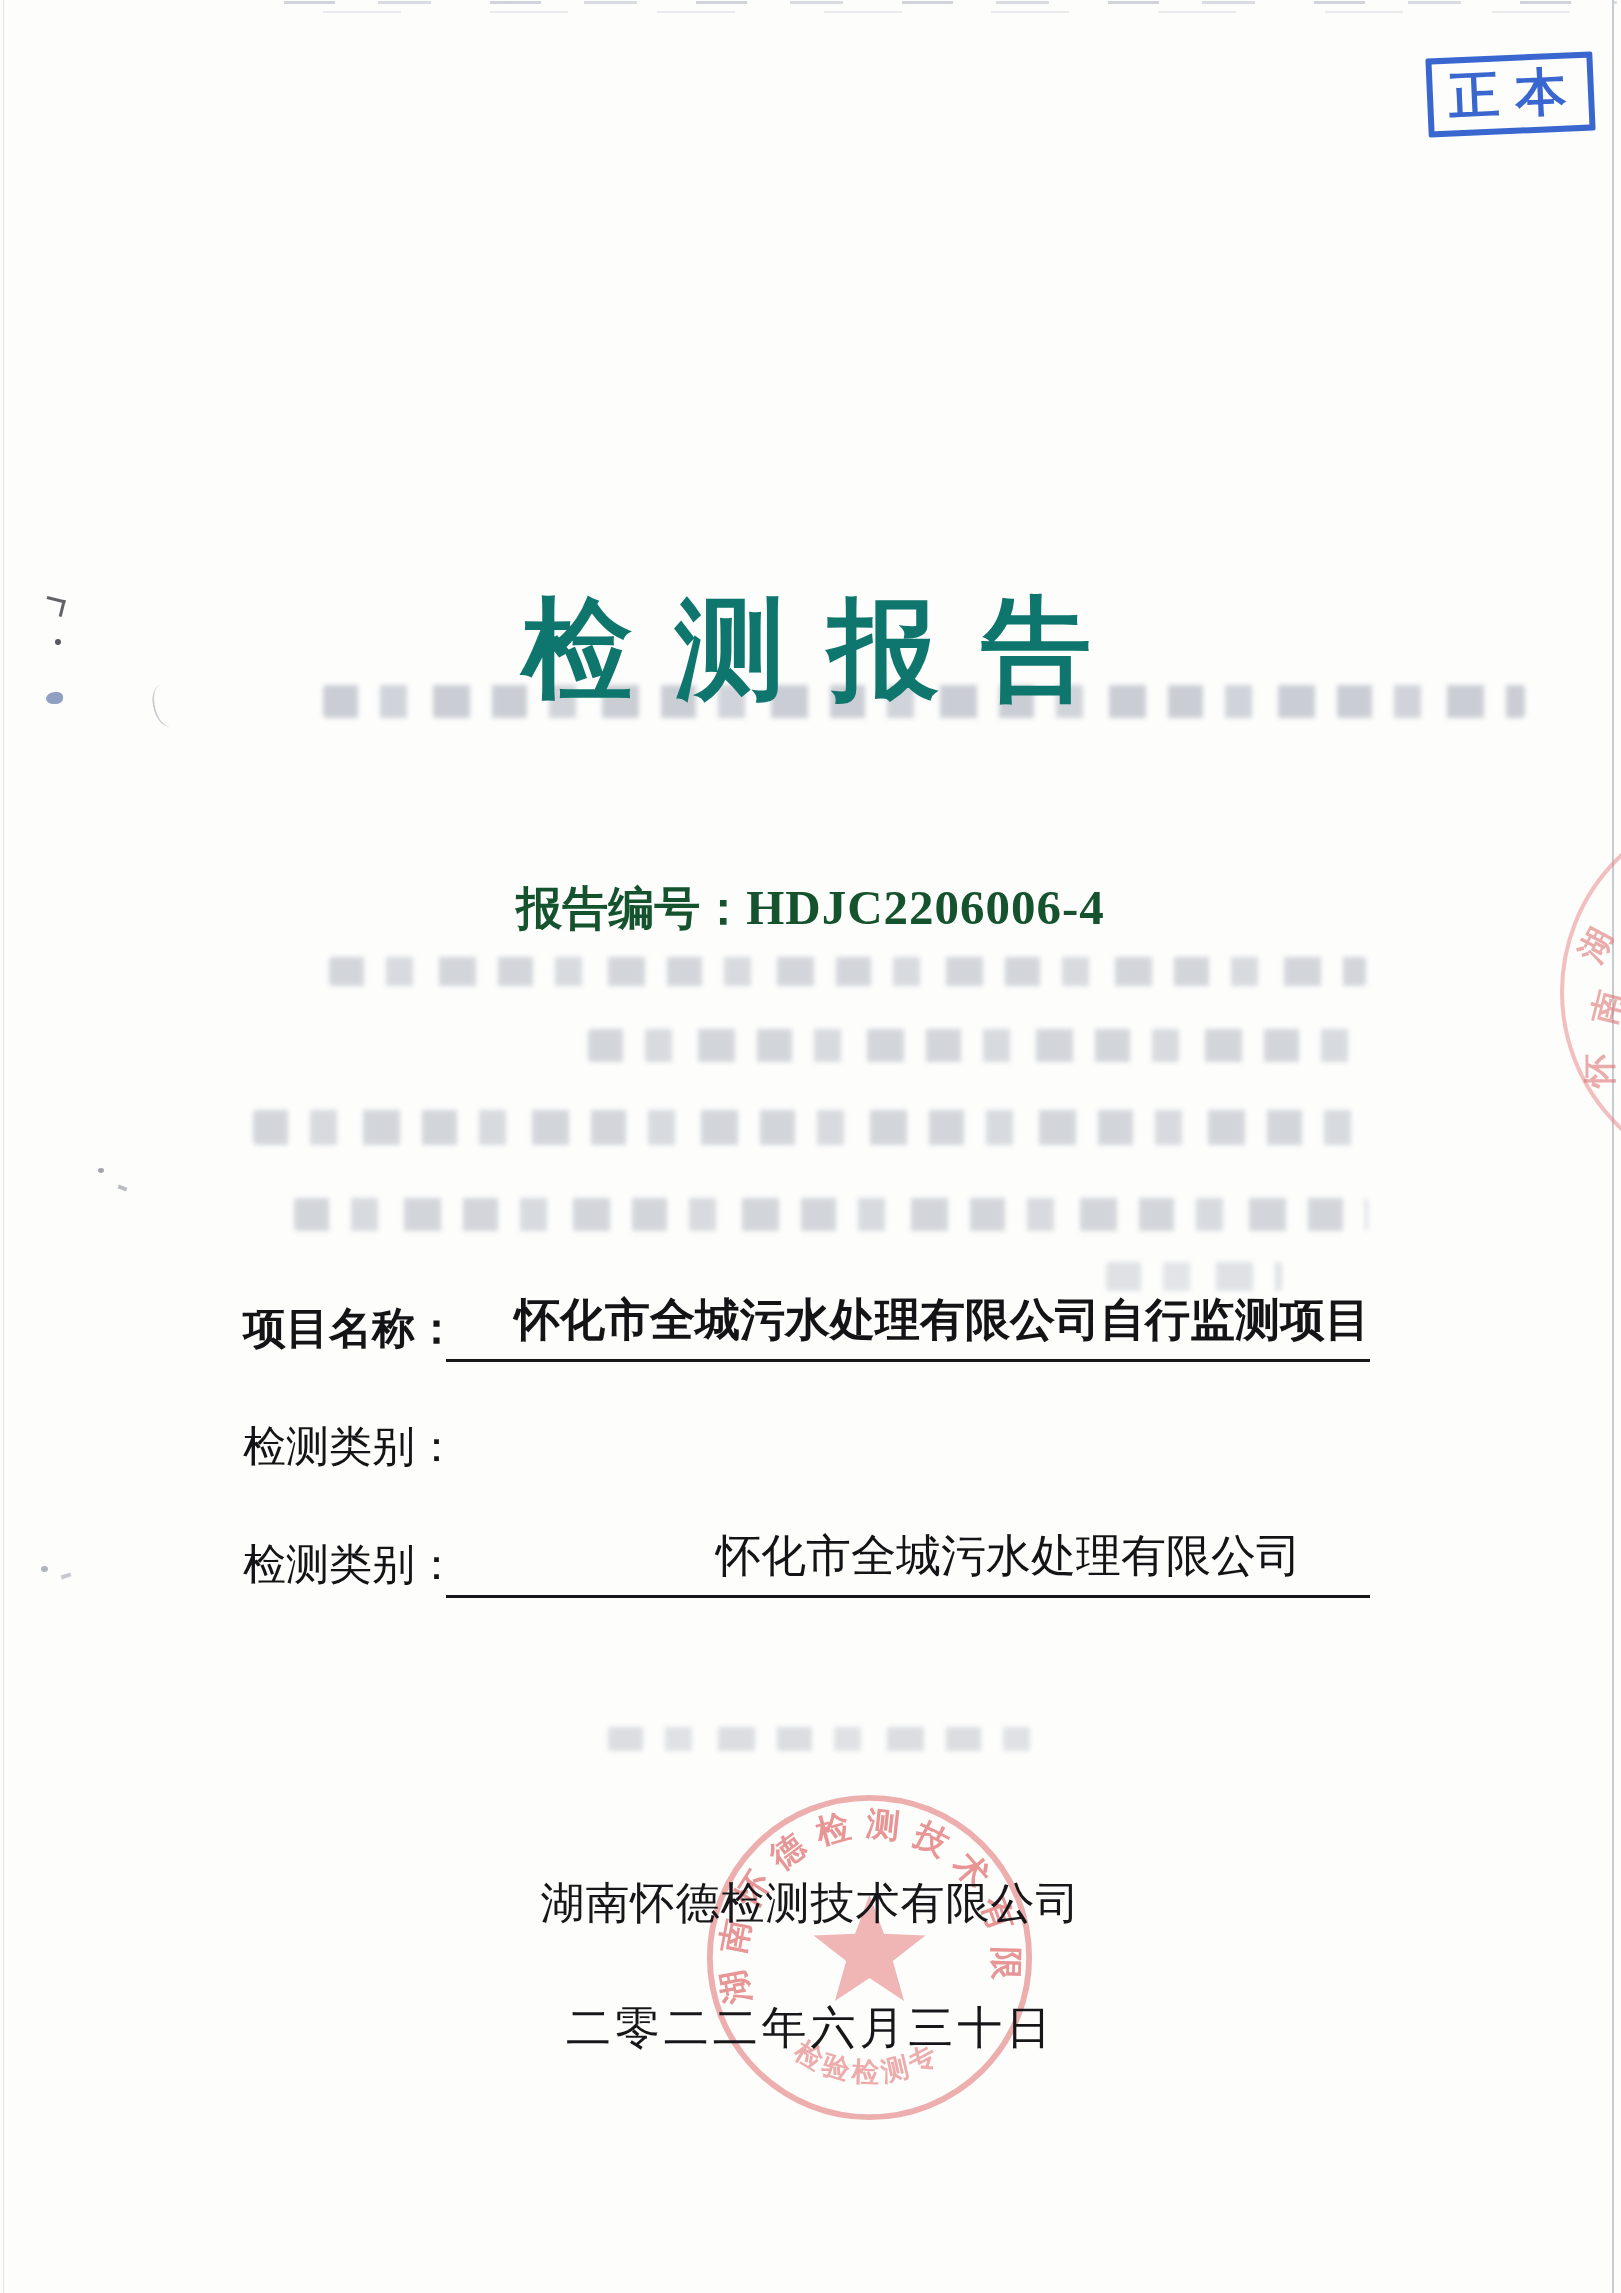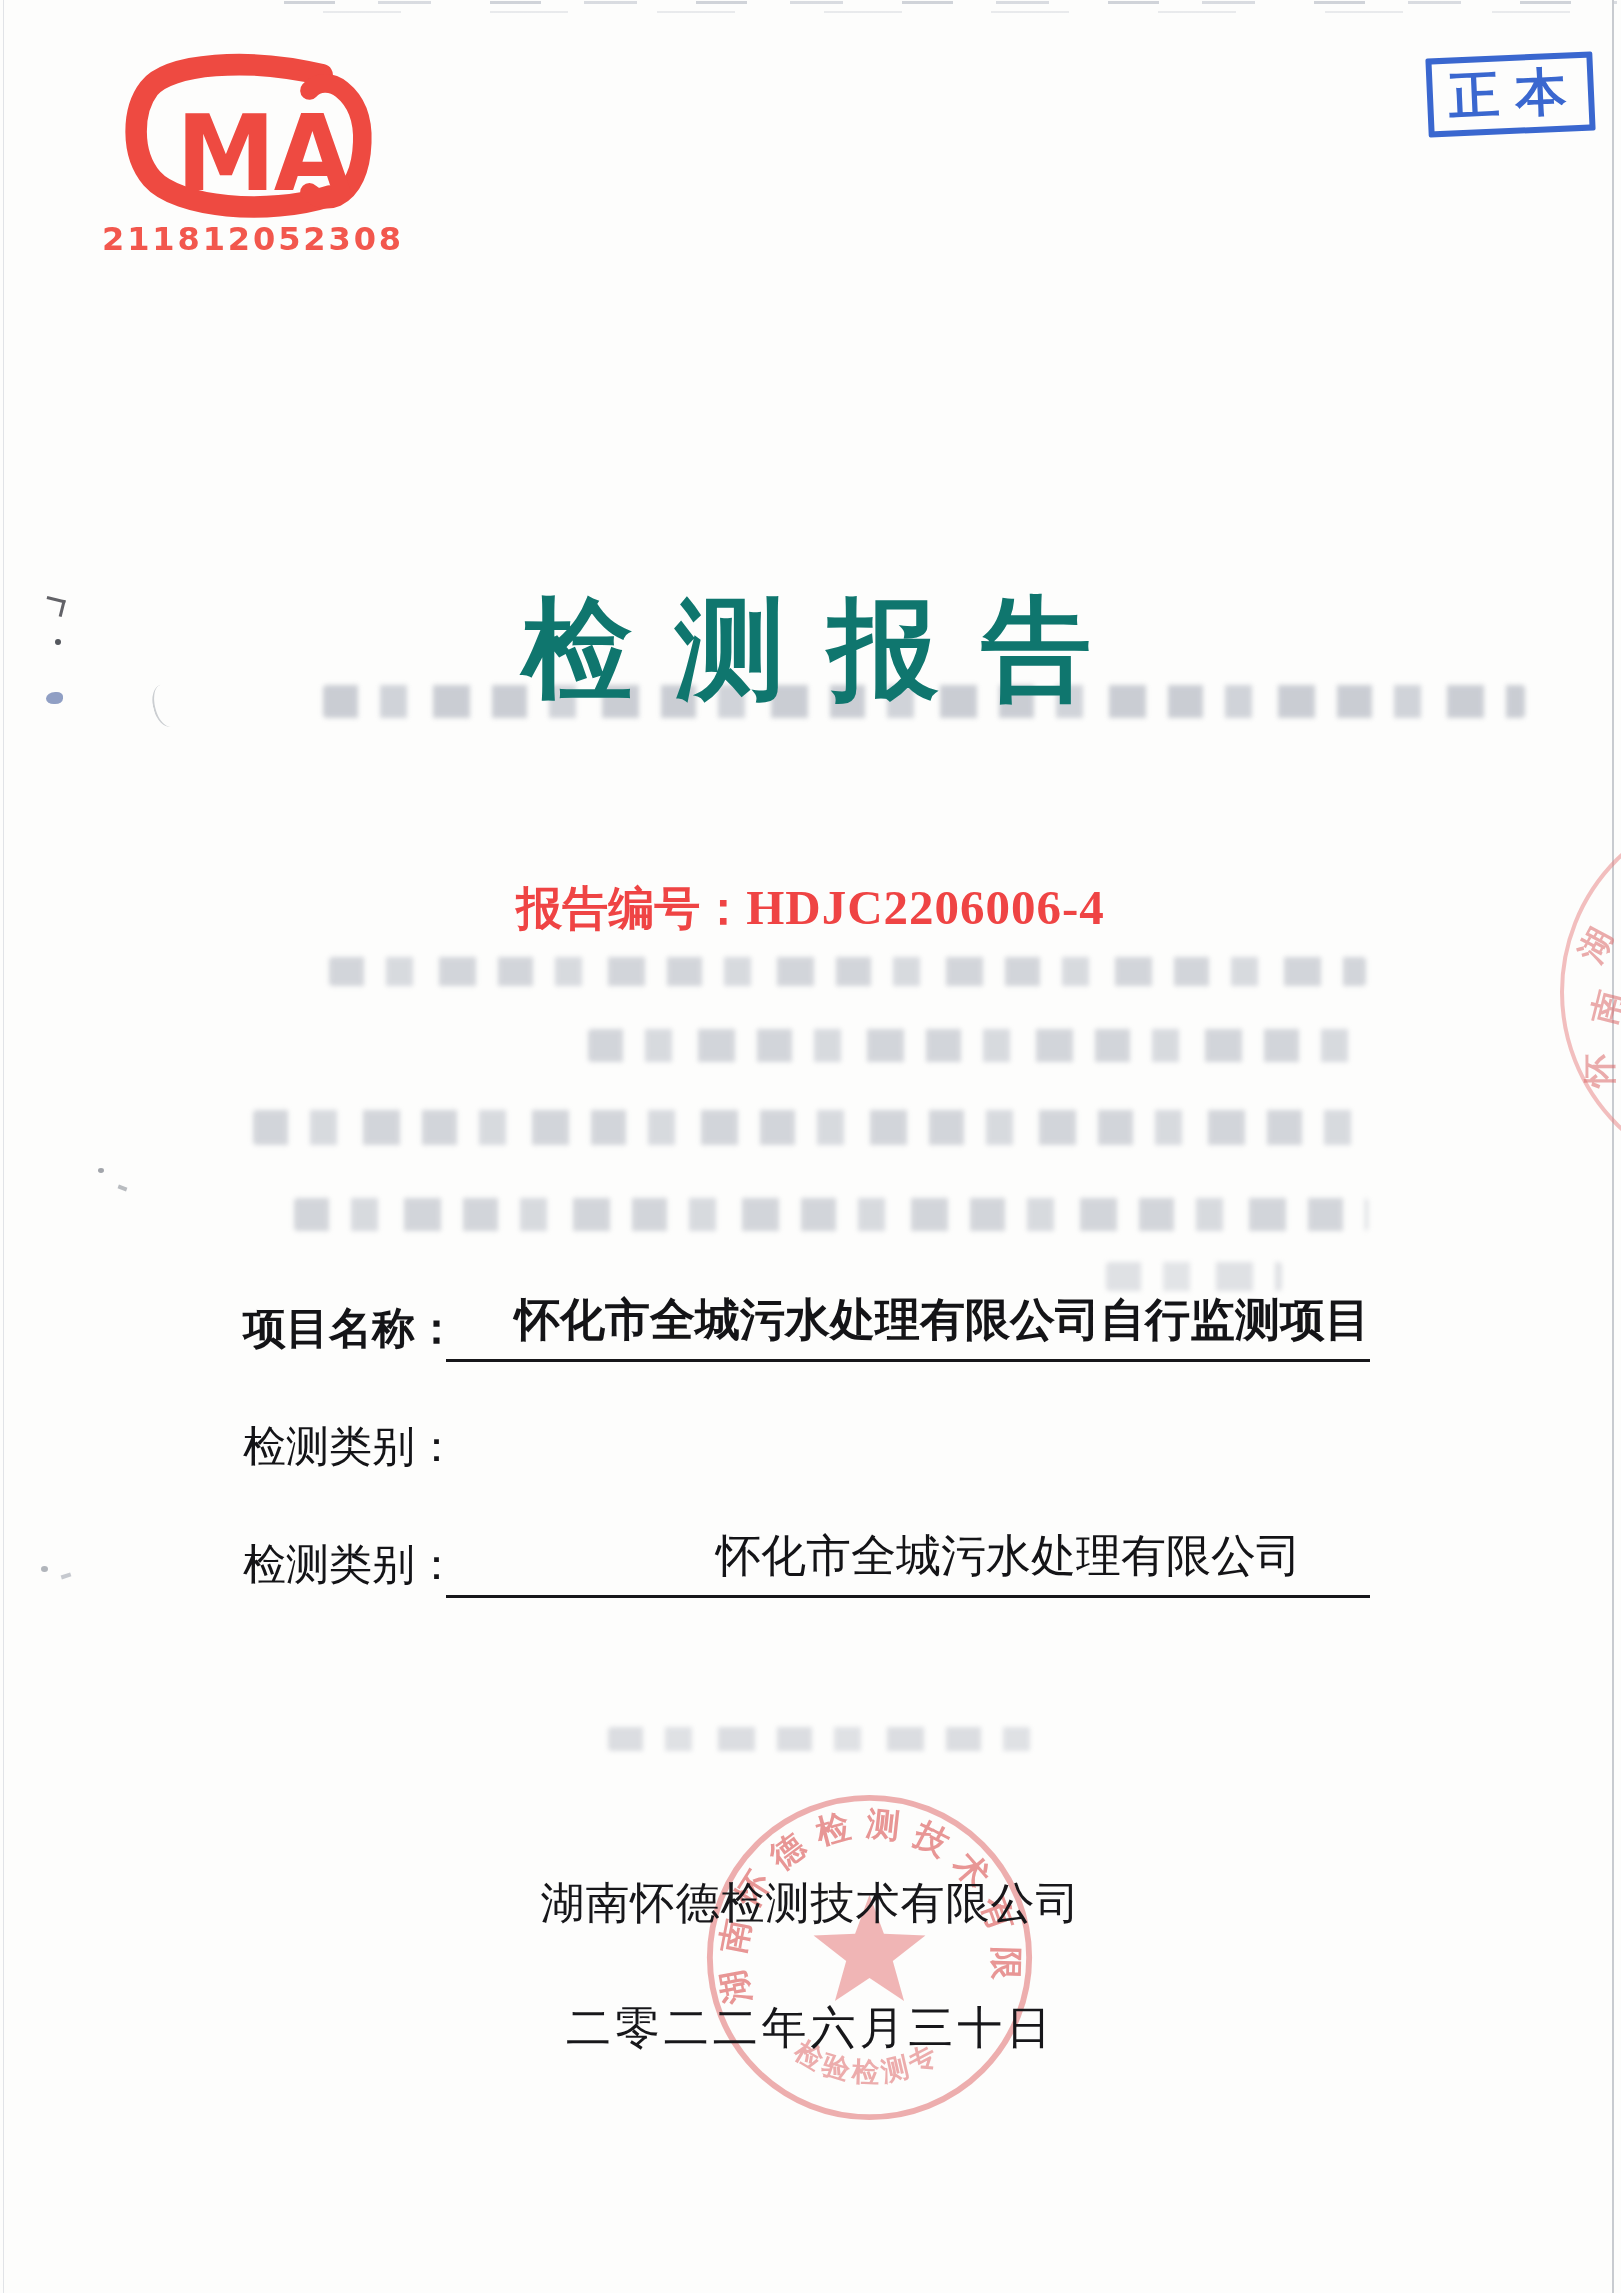--- a/index.html
+++ b/index.html
@@ -40,21 +40,21 @@
   }
 
   
   .doc-title{
     position:absolute;left:0;top:576px;width:100%;
     text-align:center;font-size:110px;font-weight:700;color:#0f766e;
     letter-spacing:7.8px;white-space:pre;
   }
   .report-line{
     position:absolute;left:0;top:878px;width:100%;
-    text-align:center;font-size:46px;font-weight:700;color:#ef4444;
+    text-align:center;font-size:46px;font-weight:700;color:#14532d;
   }
   .report-line .num{font-size:49px;letter-spacing:1px;font-family:"Liberation Serif",serif;}
 
   
   .ghost{
     position:absolute;filter:blur(2.9px);opacity:.5;border-radius:3.9px;
     background:repeating-linear-gradient(90deg,#a9aeb9 0 35px,transparent 35px 57px,#b3b8c2 57px 84px,transparent 84px 110px,#a9aeb9 110px 147px,transparent 147px 169px);
   }
 
   
@@ -97,28 +97,20 @@
 </head>
 <body>
 
 <div class="page">
 
   <div class="top-dashes-1"></div>
   <div class="top-dashes-2"></div>
   <div class="edge-line-right"></div>
   <div class="edge-line-left"></div>
 
-  <div class="cma">
-    <svg width="272" height="173" viewBox="0 0 278 176">
-      <path d="M 225 26 C 150 8, 68 14, 48 40 C 31 62, 29 106, 51 132 C 77 162, 170 170, 232 150" fill="none" stroke="#ee4a41" stroke-width="22" stroke-linecap="round"></path>
-      <path d="M 212 42 C 220 33, 234 32, 245 41 C 260 53, 267 71, 266 95 C 265 123, 256 143, 240 151 C 231 155, 219 153, 212 146" fill="none" stroke="#ee4a41" stroke-width="19" stroke-linecap="round"></path>
-      <text x="76" y="136" font-family="DejaVu Sans, Liberation Sans, sans-serif" font-weight="800" font-size="102" fill="#ee4a41" letter-spacing="-2" transform="scale(1,1.06)">MA</text>
-    </svg>
-    <div class="cma-number">211812052308</div>
-  </div>
 
   <div class="copy-stamp">
     <span>正本</span>
   </div>
 
   <div class="ghost" style="left:323px;top:685px;width:1202px;height:33px;opacity:.6;"></div>
   <div class="ghost" style="left:329px;top:957px;width:1037px;height:29px;"></div>
   <div class="ghost" style="left:588px;top:1029px;width:776px;height:33px;"></div>
   <div class="ghost" style="left:253px;top:1110px;width:1117px;height:35px;"></div>
   <div class="ghost" style="left:294px;top:1198px;width:1074px;height:33px;"></div>

